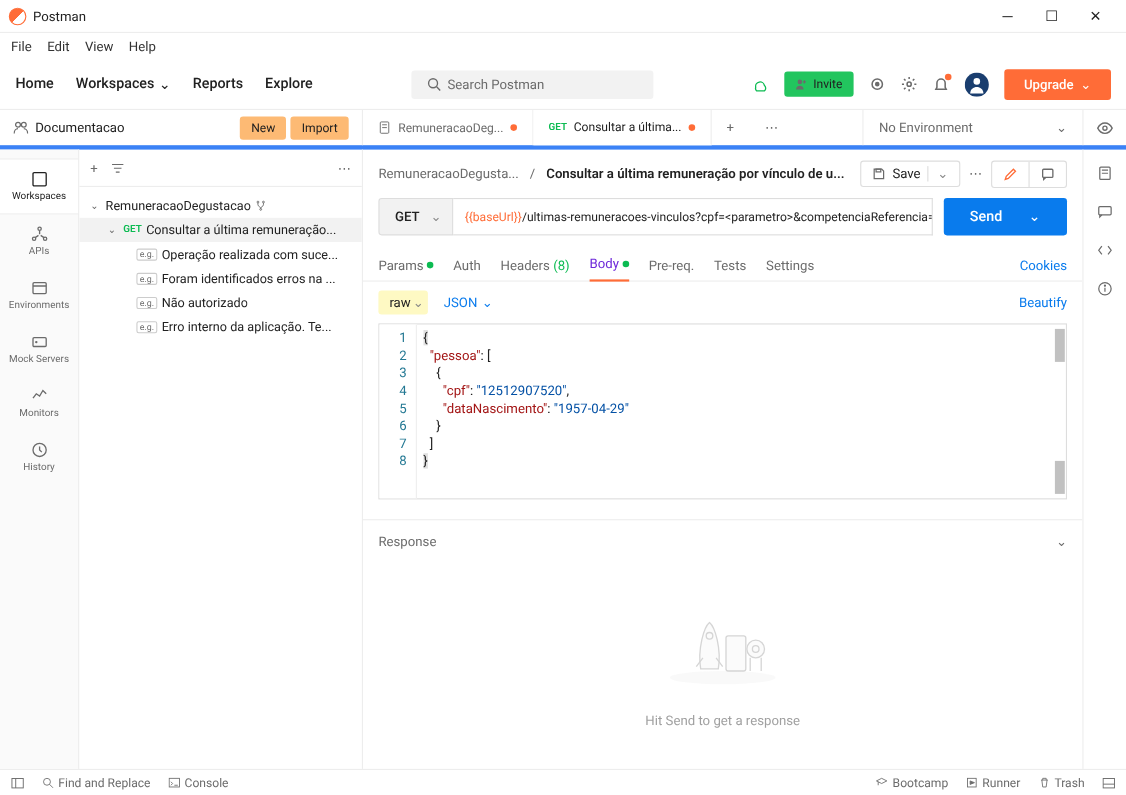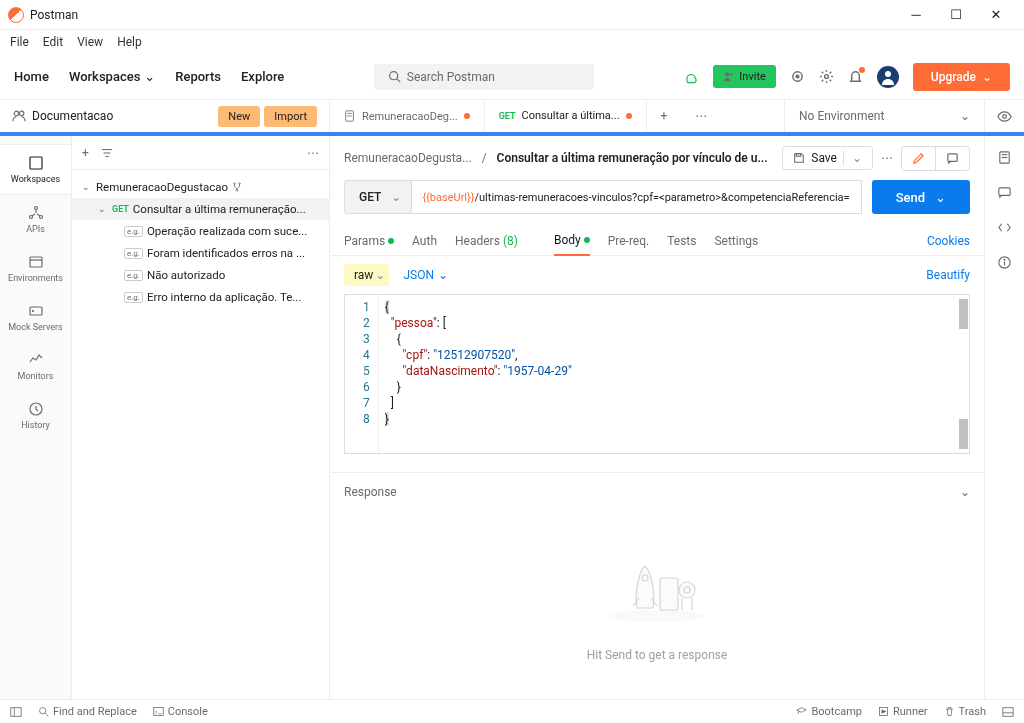--- a/index.html
+++ b/index.html
@@ -53,24 +53,24 @@
 .savebtn { border: 1px solid #ddd; border-radius: 3px; padding: 4px 10px; display: flex; gap: 6px; align-items: center; cursor: pointer; font-size: 12px; }
 .actiongrp { display: flex; border: 1px solid #ddd; border-radius: 3px; overflow: hidden; }
 .actiongrp .ab { padding: 5px 10px; border-right: 1px solid #ddd; cursor: pointer; color: #6b6b6b; }
 .actiongrp .ab.active { color: #ff6c37; }
 .actiongrp .ab:last-child { border-right: none; }
 .urlrow { display: flex; padding: 0 14px 12px; gap: 0; }
 .method-sel { background: #f2f2f2; border: 1px solid #ddd; border-radius: 3px 0 0 3px; padding: 9px 30px 9px 14px; font-size: 12px; font-weight: 500; cursor: pointer; display: flex; align-items: center; position: relative; }
 .method-sel::after { content: "⌄"; position: absolute; right: 10px; color: #888; font-size: 12px; }
 .urlinput { flex: 1; border: 1px solid #ddd; border-left: none; padding: 9px 10px; font-size: 11px; font-family: monospace; display: flex; align-items: center; white-space: nowrap; overflow: hidden; }
 .urlinput .var { color: #ff6c37; }
-.sendbtn { background: #097bed; color: #fff; padding: 9px 24px; border-radius: 3px; font-size: 13px; font-weight: 500; margin-left: 10px; cursor: pointer; display: flex; align-items: center; gap: 10px; }
+.sendbtn { background: #097bed; color: #fff; padding: 9px 24px; border-radius: 3px; font-size: 13px; font-weight: 500; margin-left: 10px; cursor: pointer; display: flex; align-items: center; gap: 24px; }
 .reqtabs { display: flex; padding: 0 14px; gap: 18px; border-bottom: 1px solid #ededed; font-size: 12px; color: #6b6b6b; align-items: center; }
 .reqtab { padding: 7px 0; cursor: pointer; display: flex; gap: 3px; align-items: center; }
-.reqtab.active { color: #0f172a; border-bottom: 2px solid #ff6c37; margin-bottom: -1px; margin-left: 18px; }
+.reqtab.active { color: #6d28d9; border-bottom: 2px solid #ff6c37; margin-bottom: -1px; }
 .reqtab .gdot { width: 6px; height: 6px; border-radius: 50%; background: #0cbb52; }
 .reqtab .count { color: #0cbb52; }
 .reqtabs .cookies { margin-left: auto; color: #097bed; cursor: pointer; }
 .bodybar { display: flex; padding: 8px 14px; gap: 14px; align-items: center; font-size: 12px; }
 .bodybar .rawsel { background: #fef9c3; border-radius: 3px; padding: 4px 16px 4px 10px; cursor: pointer; position: relative; }
 .bodybar .rawsel::after { content: "⌄"; position: absolute; right: 4px; color: #888; }
 .bodybar .json { color: #097bed; cursor: pointer; display: flex; gap: 4px; }
 .bodybar .beautify { margin-left: auto; color: #097bed; cursor: pointer; }
 .editor { margin: 0 14px; border: 1px solid #ddd; height: 160px; font-family: Consolas, monospace; font-size: 12px; display: flex; position: relative; }
 .gutter { background: #fff; border-right: 1px solid #eee; color: #237893; text-align: right; padding: 4px 8px 4px 18px; line-height: 16px; }

